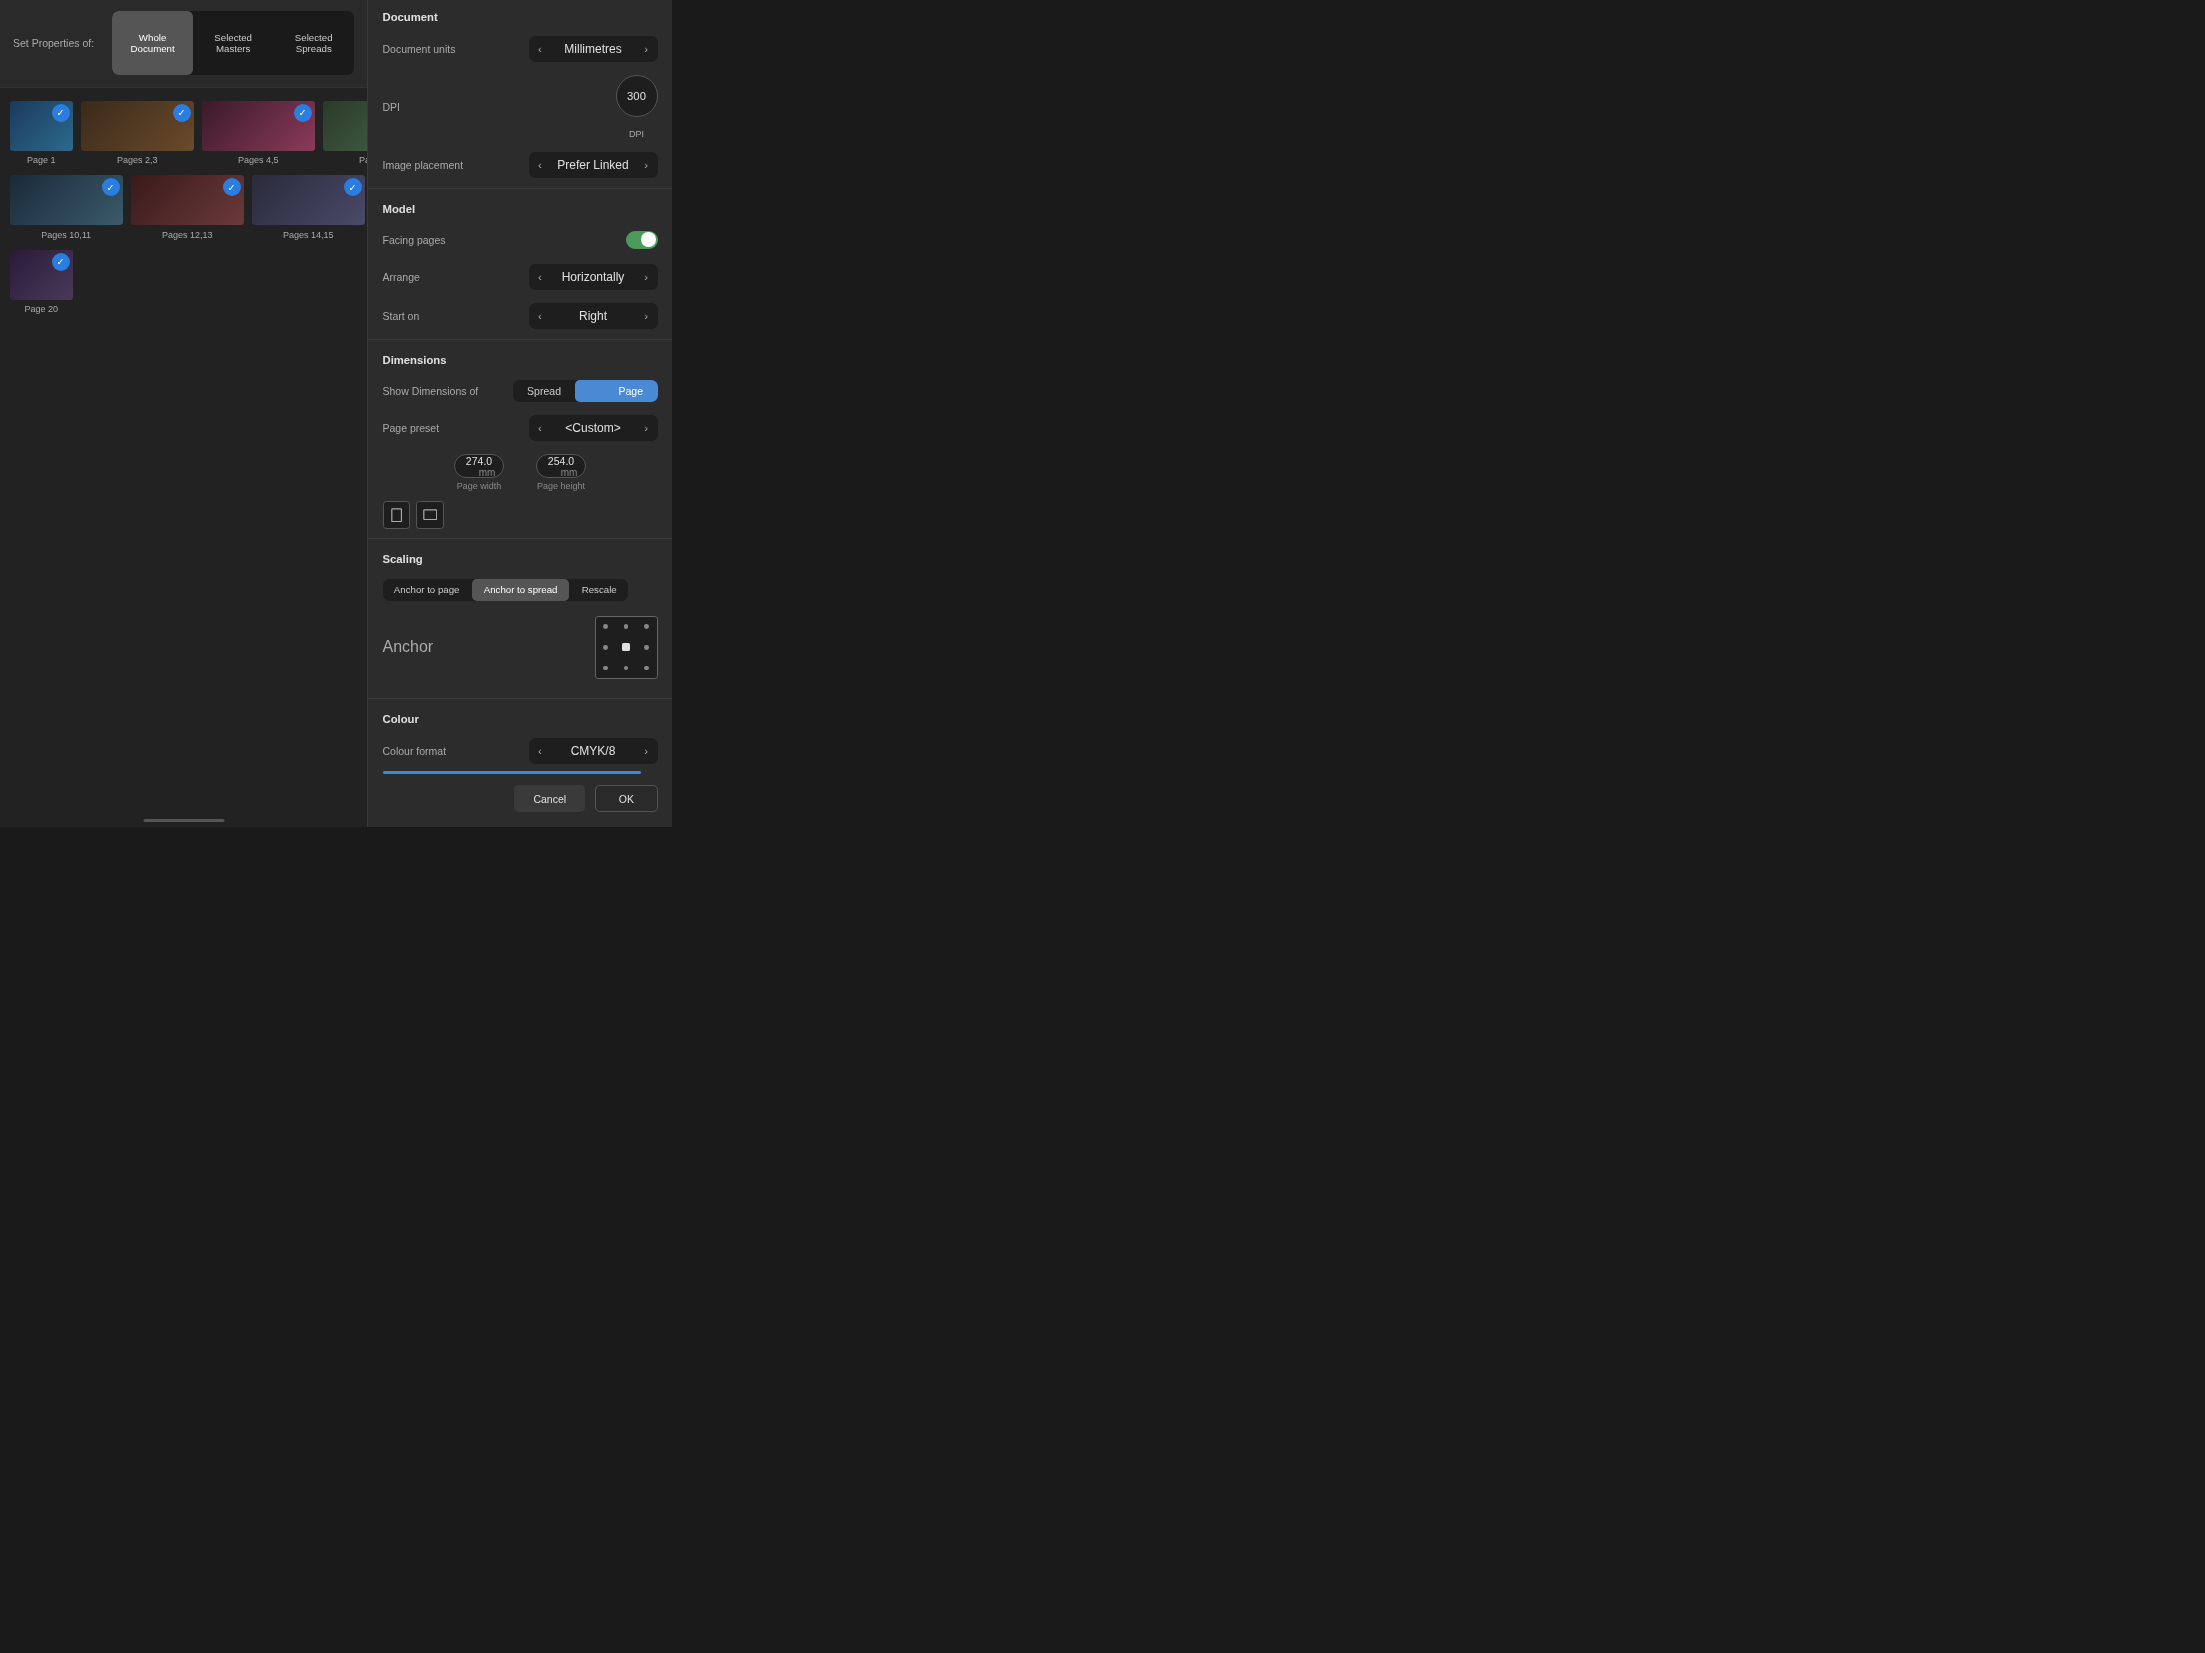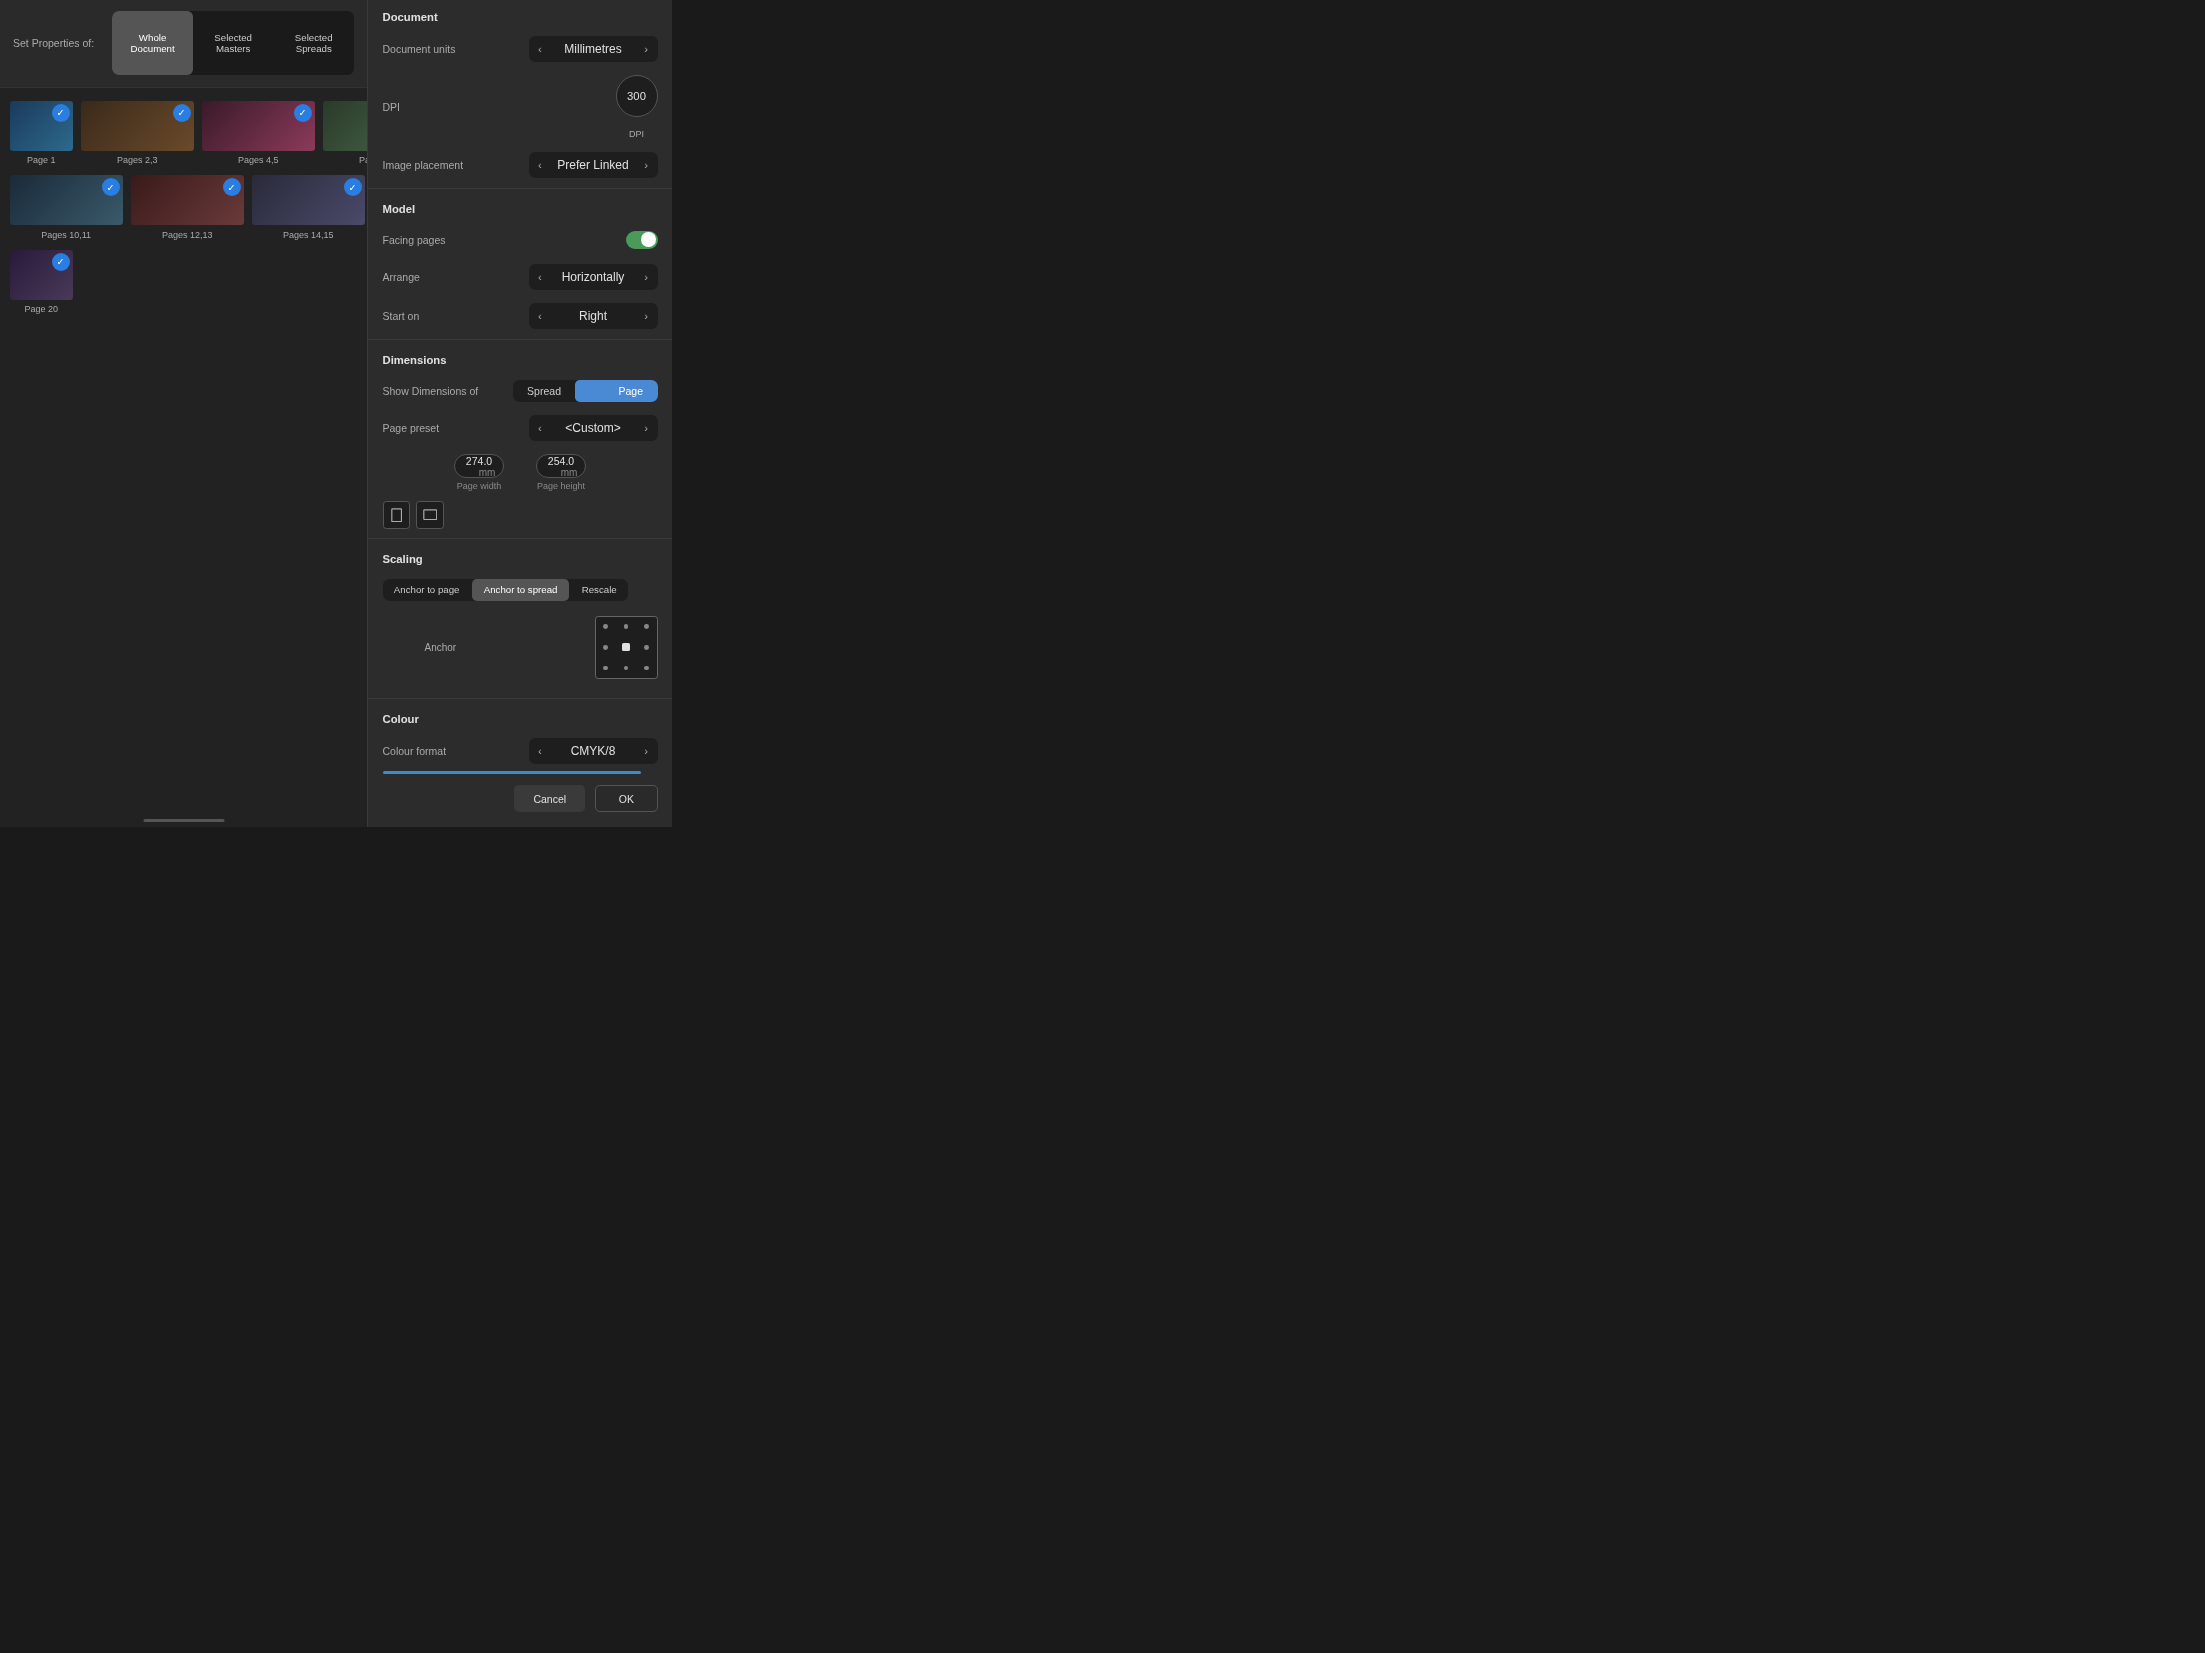--- a/index.html
+++ b/index.html
@@ -453,24 +453,23 @@
       border-radius: 1.6px;
     }
 
     .anchor-row {
       display: flex;
       align-items: center;
       padding: 0 14.5px 8px;
     }
 
     .anchor-label {
-      font-size: 10px;
+      font-size: 16px;
       color: #aaa;
       flex: 1;
-      margin-left: 42px;
     }
 
     .colour-nav {
       display: flex;
       align-items: center;
       background: #1e1e1e;
       border-radius: 6.5px;
       min-width: 129px;
       justify-content: space-between;
       height: 26px;

